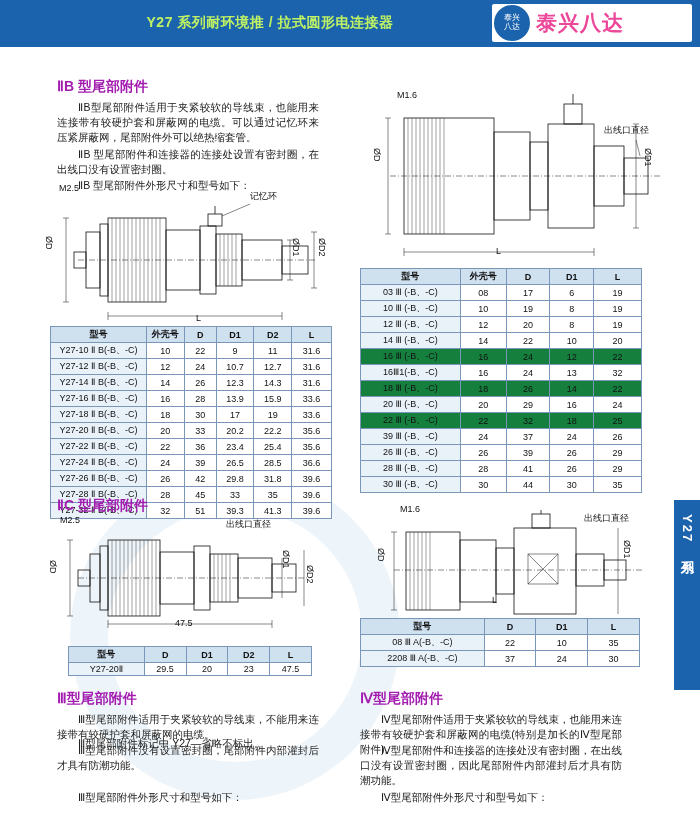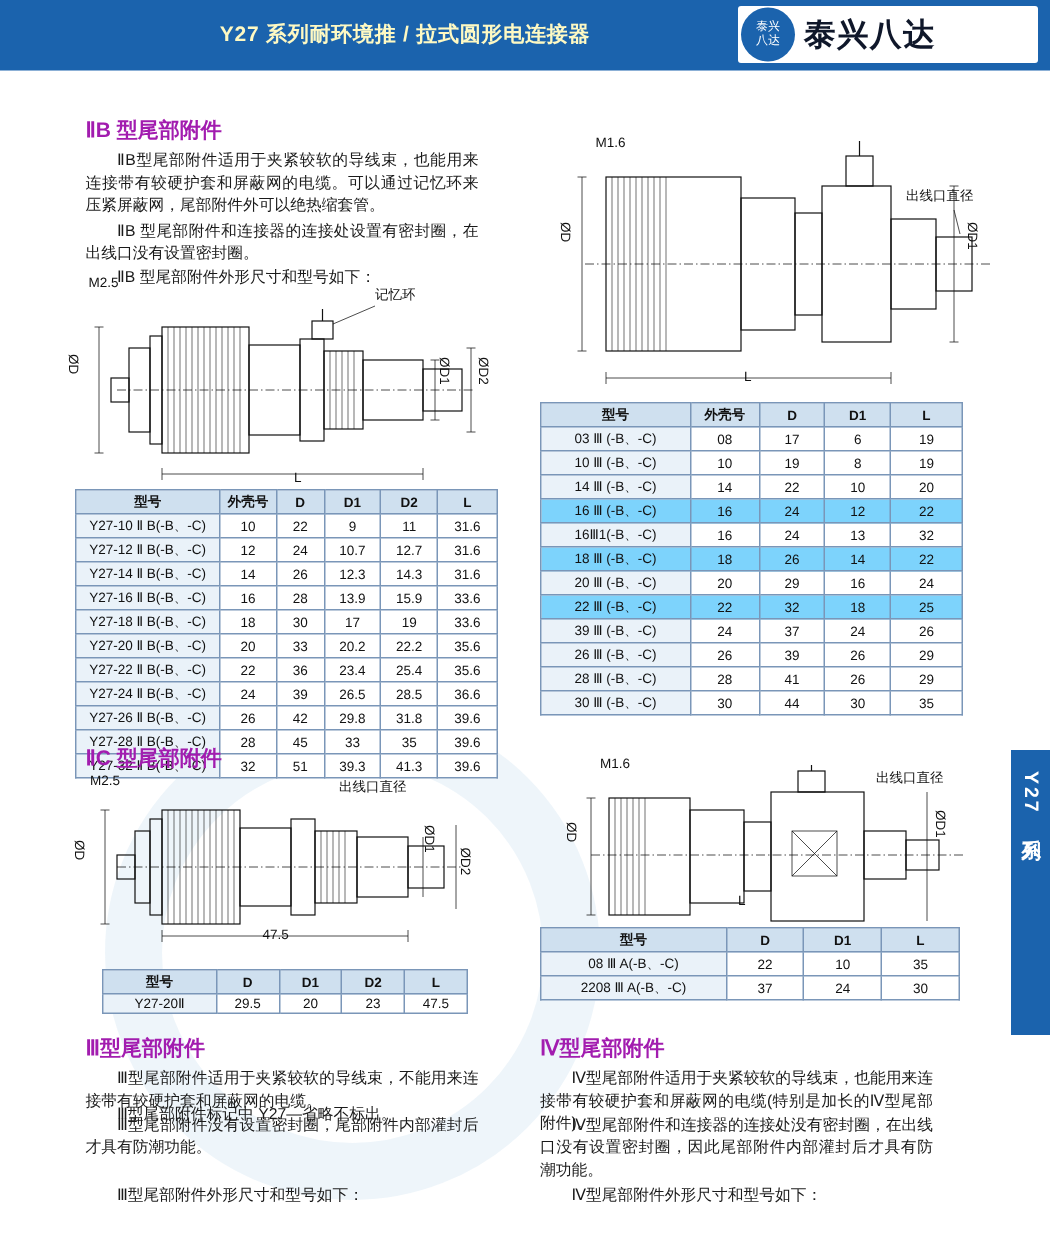--- a/index.html
+++ b/index.html
@@ -9,36 +9,36 @@
     font-family:"Liberation Sans", sans-serif;
     background:#ffffff; overflow:hidden;
   }
   
   .header {
     position:absolute; left:0; top:0; width:700px; height:47px;
     background:#1b63ad;
   }
   .header-title {
     position:absolute; left:60px; top:14px; width:420px;
-    text-align:center; color:#fef9c3; font-size:14px; font-weight:bold;
+    text-align:center; color:#bef264; font-size:14px; font-weight:bold;
     letter-spacing:0.5px;
   }
   .logo-box {
     position:absolute; right:8px; top:4px; width:200px; height:38px;
     background:#ffffff; border-radius:2px;
     display:flex; align-items:center;
   }
   .logo-mark {
     width:36px; height:36px; margin-left:2px; border-radius:50%;
     background:#1b63ad; color:#fff; font-size:8px;
     display:flex; align-items:center; justify-content:center;
     flex-direction:column; line-height:1.1;
   }
   .logo-text {
-    margin-left:6px; color:#0f172a; font-size:21px; font-weight:bold;
+    margin-left:6px; color:#ec4899; font-size:21px; font-weight:bold;
     letter-spacing:1px;
   }
   
   .side-tab {
     position:absolute; right:0; top:500px; width:26px; height:190px;
     background:#1b63ad;
   }
   .side-tab span {
     display:block; color:#fff; font-size:13px; font-weight:bold;
     writing-mode:vertical-rl; text-orientation:mixed;
@@ -62,21 +62,21 @@
   table.t {
     position:absolute; border-collapse:collapse; font-size:9px;
     background:#ffffff;
   }
   table.t th, table.t td {
     border:1px solid #7a96b8; text-align:center; padding:1px 2px;
     height:13px; white-space:nowrap; color:#111;
   }
   table.t thead th { background:#cfe0ef; font-weight:bold; }
   table.t td.name { background:#eaf2f9; text-align:center; }
-  table.t tr.hl td { background:#7dd3fc; }
+  table.t tr.hl td { background:#15803d; }
   table.t td.hlcell { background:#fdf0d2; }
   
   .dwg { position:absolute; }
   .dwg svg { display:block; }
   .cap { position:absolute; font-size:9px; color:#111; }
 </style>
 </head>
 <body>
 
 <div class="header">
@@ -342,20 +342,27 @@
       <td class="name">03 Ⅲ (-B、-C)</td>
       <td>08</td>
       <td>17</td>
       <td>6</td>
       <td>19</td>
     </tr>
     <tr>
       <td class="name">10 Ⅲ (-B、-C)</td>
       <td>10</td>
       <td>19</td>
+      <td>8</td>
+      <td>19</td>
+    </tr>
+    <tr>
+      <td class="name">12 Ⅲ (-B、-C)</td>
+      <td>12</td>
+      <td>20</td>
       <td>8</td>
       <td>19</td>
     </tr>
     <tr>
       <td class="name">14 Ⅲ (-B、-C)</td>
       <td>14</td>
       <td>22</td>
       <td>10</td>
       <td>20</td>
     </tr>

